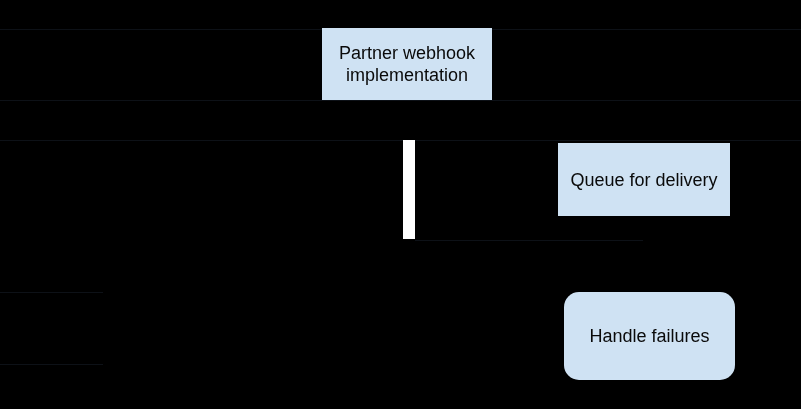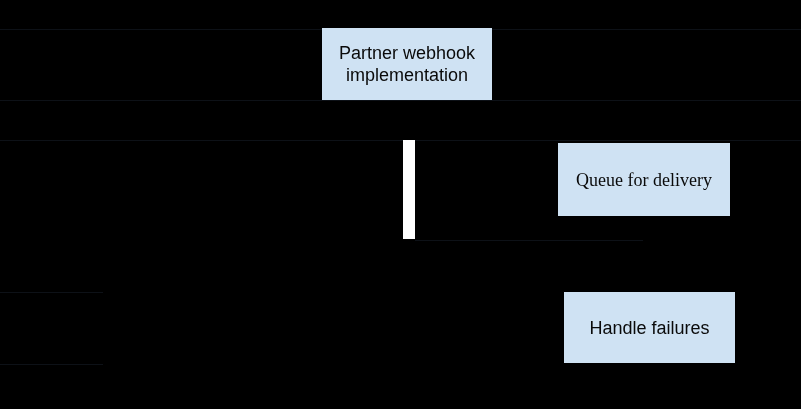--- a/index.html
+++ b/index.html
@@ -28,22 +28,22 @@
     display: flex;
     align-items: center;
     justify-content: center;
     text-align: center;
     font-size: 18px;
     line-height: 22px;
     padding: 2px 6px;
   }
   .node-google-rbm      { left: 17px;  top: 29px;  width: 171px; height: 71px; }
   .node-partner-webhook { left: 322px; top: 28px;  width: 170px; height: 72px; }
-  .node-queue           { left: 558px; top: 143px; width: 172px; height: 73px; font-family: Liberation Serif, serif; }
-  .node-handle-failures { left: 564px; top: 292px; width: 171px; height: 71px; }
+  .node-queue           { left: 558px; top: 143px; width: 172px; height: 73px; }
+  .node-handle-failures { left: 564px; top: 292px; width: 171px; height: 88px; border-radius: 15px; }
   .activation-bar {
     position: absolute;
     left: 403px; top: 140px;
     width: 12px; height: 99px;
     background: var(--activation-bar);
   }
   .faint-line {
     position: absolute;
     height: 1px;
     background: var(--faint-line);

